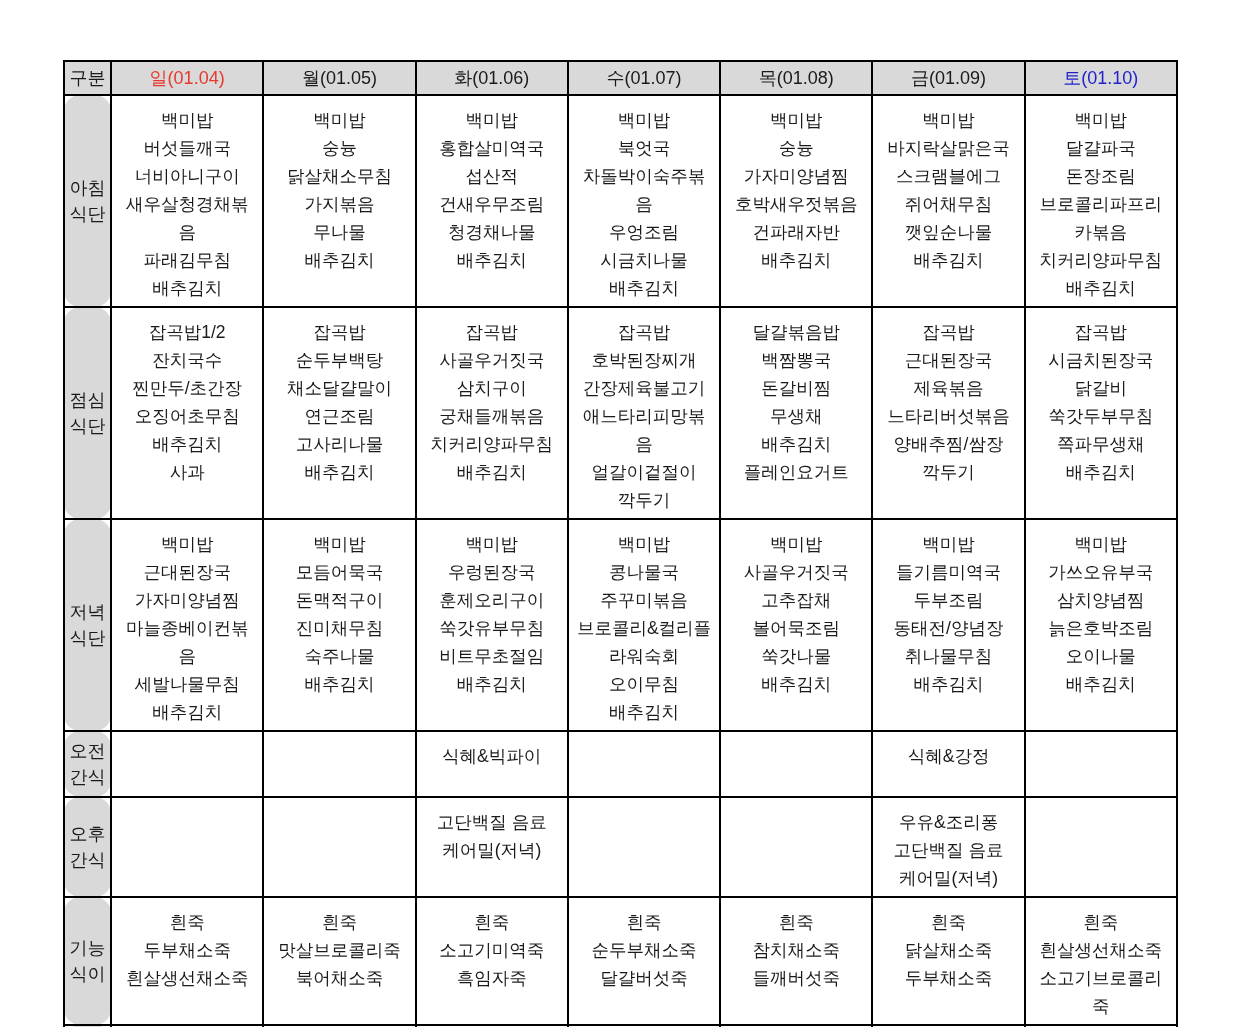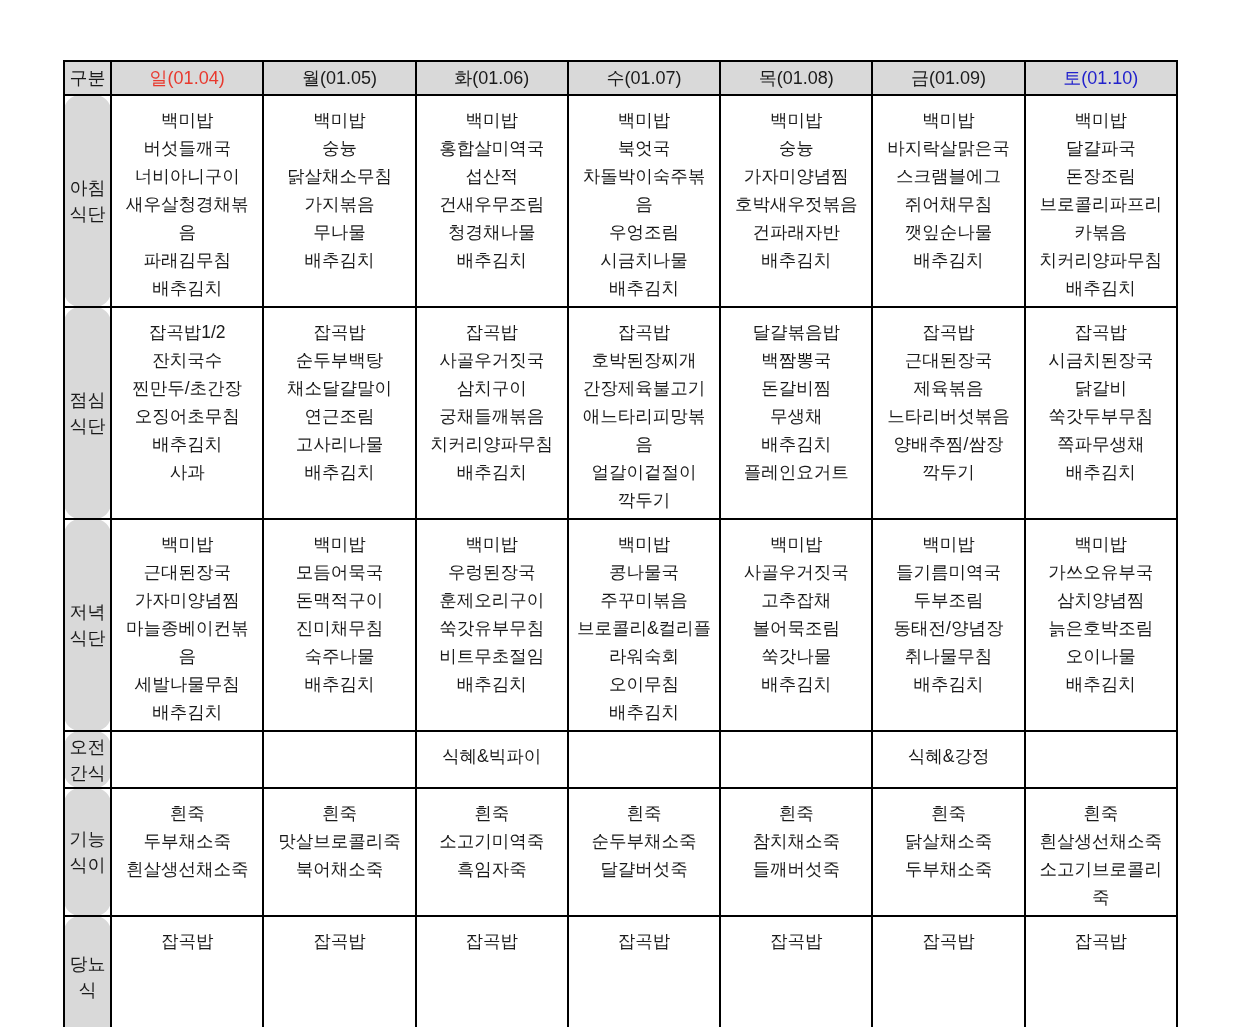--- a/index.html
+++ b/index.html
@@ -41,21 +41,21 @@
     text-align: center;
     font-size: 17.5px;
     line-height: 28px;
     white-space: pre-line;
     word-break: break-all;
     padding: 10px 6px 4px 6px;
   }
   tbody tr:nth-child(1) { height: 190px; }
   tbody tr:nth-child(2) { height: 183px; }
   tbody tr:nth-child(3) { height: 189px; }
-  tbody tr:nth-child(4) { height: 57px; }
+  tbody tr:nth-child(4) { height: 66px; }
   tbody tr:nth-child(5) { height: 75px; }
   tbody tr:nth-child(6) { height: 121px; }
   tbody tr:nth-child(7) { height: 55px; }
   tbody tr:nth-child(8) { height: 58px; }
 </style>
 </head>
 <body>
 
 <table class="meal-table">
   <colgroup>
@@ -224,20 +224,34 @@
 간식</td>
       <td class="meal"></td>
       <td class="meal"></td>
       <td class="meal">식혜&amp;빅파이</td>
       <td class="meal"></td>
       <td class="meal"></td>
       <td class="meal">식혜&amp;강정</td>
       <td class="meal"></td>
     </tr>
     <tr>
+      <td class="row-label">오후
+간식</td>
+      <td class="meal"></td>
+      <td class="meal"></td>
+      <td class="meal">고단백질 음료
+케어밀(저녁)</td>
+      <td class="meal"></td>
+      <td class="meal"></td>
+      <td class="meal">우유&amp;조리퐁
+고단백질 음료
+케어밀(저녁)</td>
+      <td class="meal"></td>
+    </tr>
+    <tr>
       <td class="row-label">기능
 식이</td>
       <td class="meal">흰죽
 두부채소죽
 흰살생선채소죽</td>
       <td class="meal">흰죽
 맛살브로콜리죽
 북어채소죽</td>
       <td class="meal">흰죽
 소고기미역죽

